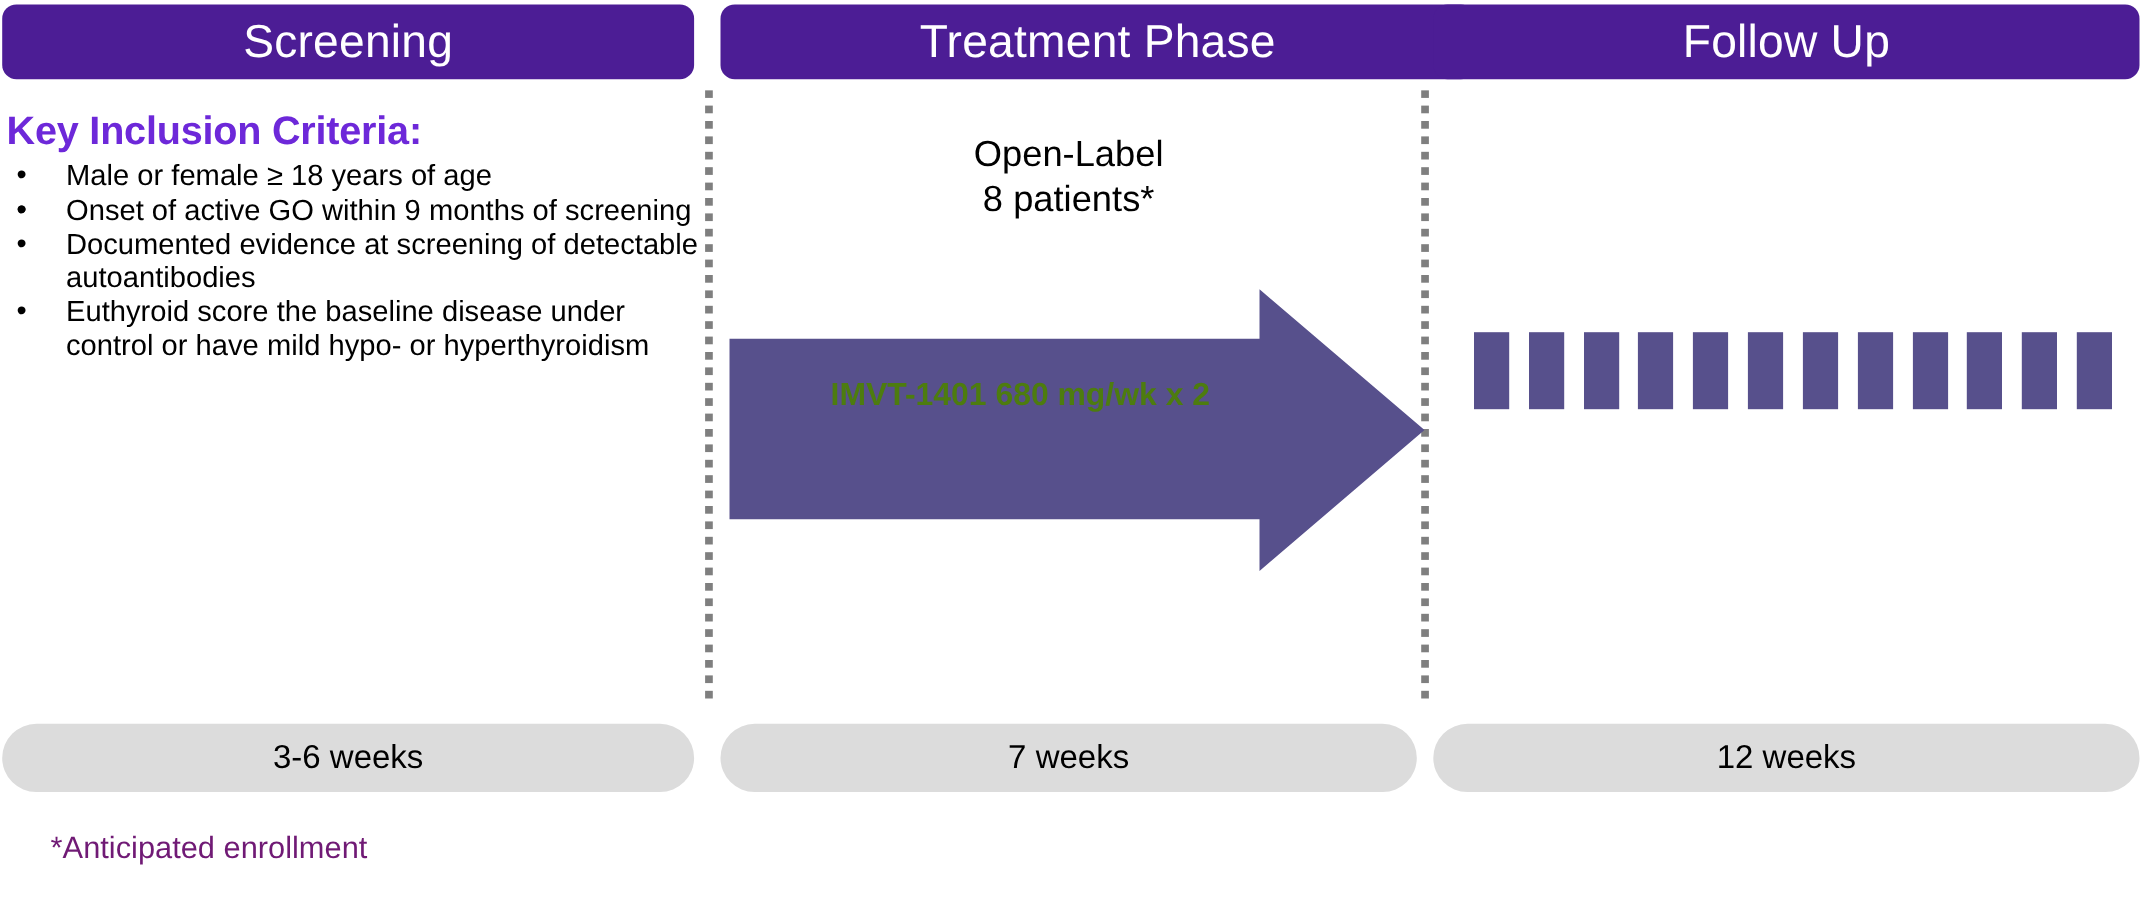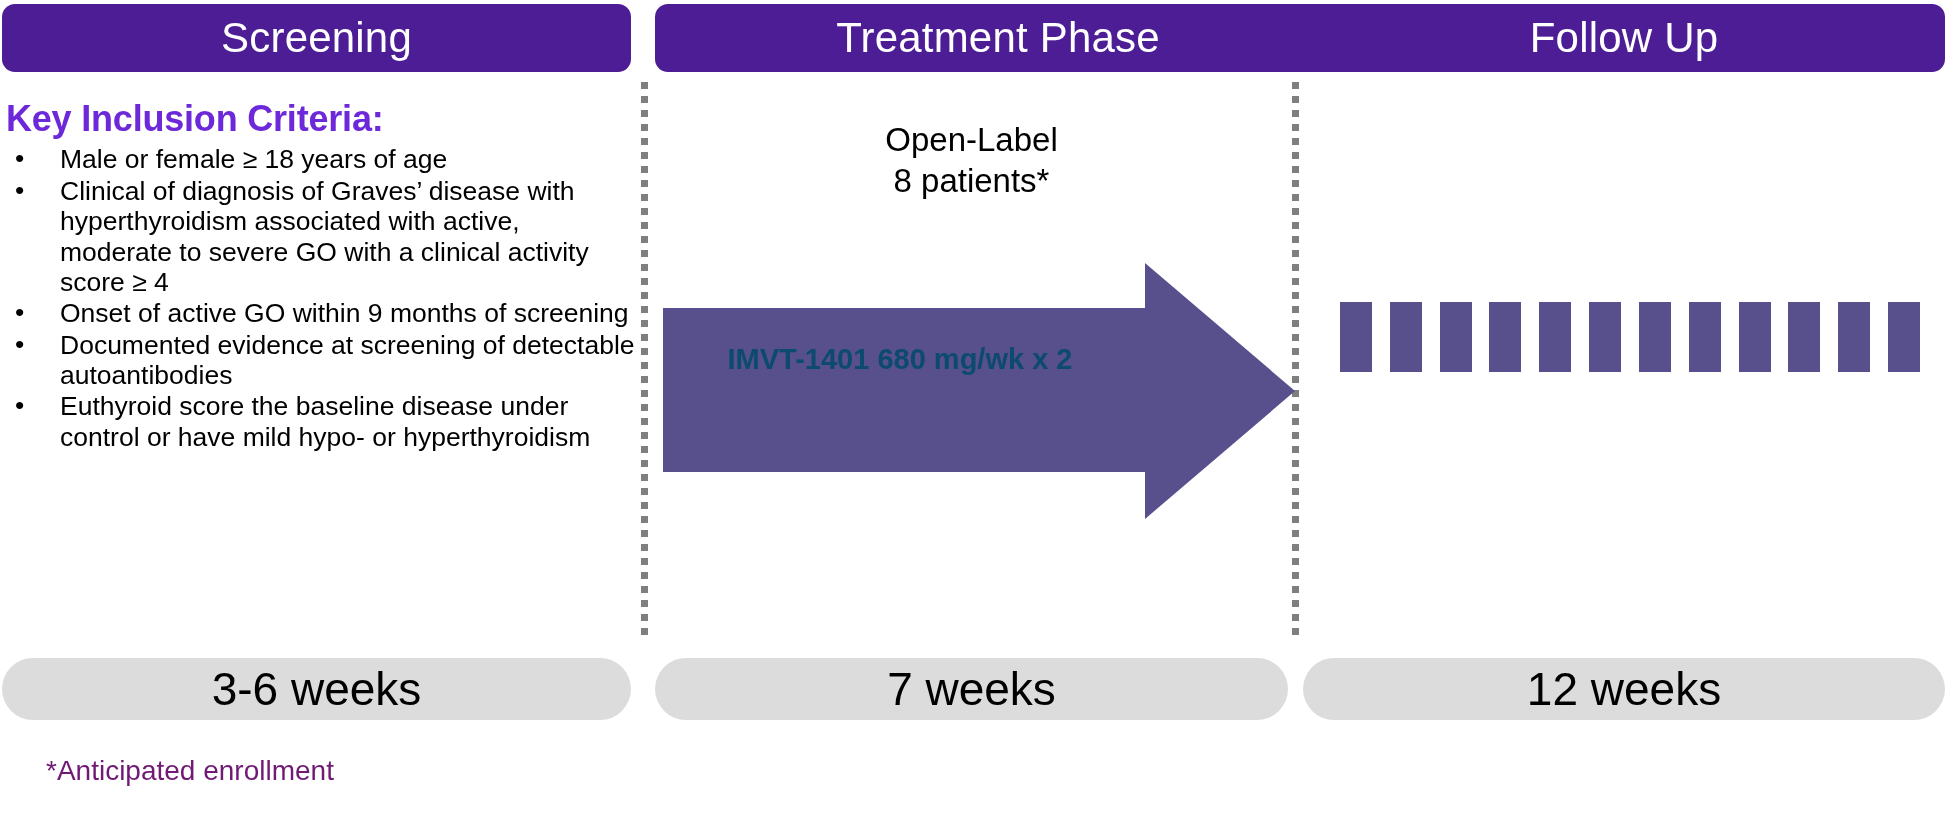--- a/index.html
+++ b/index.html
@@ -61,39 +61,39 @@
   #open-label .ol-line{display:block;}
 
   
   #treatment-arrow{
     position:absolute;left:663px;top:258px;
     width:632px;height:266px;
   }
   #treatment-arrow svg{display:block;width:632px;height:266px;}
   #arrow-label{
     position:absolute;left:700px;top:340px;width:400px;
-    color:#0c4a6e;font-size:29px;font-weight:bold;line-height:1.32;
-    text-align:center;
+    color:#4d7c0f;font-size:29px;font-weight:bold;line-height:1.32;
+    text-align:right;
   }
   #arrow-label .al-line{display:block;}
 
   
   #followup-bars{
     position:absolute;left:1340px;top:302px;
     width:580px;height:70px;
     display:flex;justify-content:space-between;align-items:stretch;
   }
   .fu-bar{width:32px;height:70px;background:#57508c;}
 
   
   .duration-pill{
     position:absolute;top:658px;height:62px;
     background:#dcdcdc;border-radius:31px;
     display:flex;align-items:center;justify-content:center;
-    font-size:46px;color:#000;
+    font-size:30px;color:#000;
   }
   #pill-screening{left:2px;width:629px;}
   #pill-treatment{left:655px;width:633px;}
   #pill-followup {left:1303px;width:642px;}
 
   
   #footnote{
     position:absolute;left:46px;top:756px;
     font-size:28px;color:#701a75;line-height:1.1;
   }
@@ -112,21 +112,20 @@
 
   <div id="criteria-block">
     <div class="criteria-title">Key Inclusion Criteria:</div>
     <ul class="criteria-list">
       <li class="criteria-item">
         <span class="bullet">•</span>
         <span>Male or female ≥ 18 years of age</span>
       </li>
       <li class="criteria-item">
         <span class="bullet">•</span>
-        <span>Clinical of diagnosis of Graves’ disease with hyperthyroidism associated with active, moderate to severe GO with a clinical activity score ≥ 4</span>
       </li>
       <li class="criteria-item">
         <span class="bullet">•</span>
         <span>Onset of active GO within 9 months of screening</span>
       </li>
       <li class="criteria-item">
         <span class="bullet">•</span>
         <span>Documented evidence at screening of detectable autoantibodies</span>
       </li>
       <li class="criteria-item">

